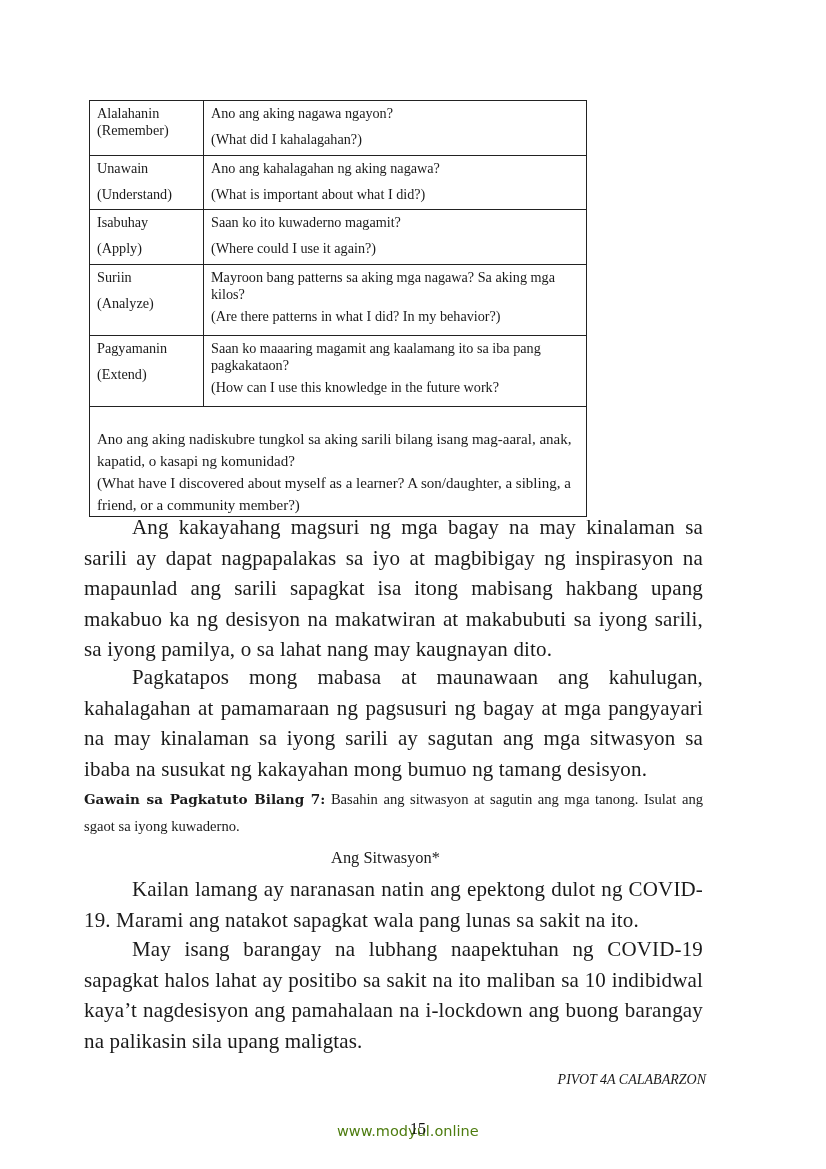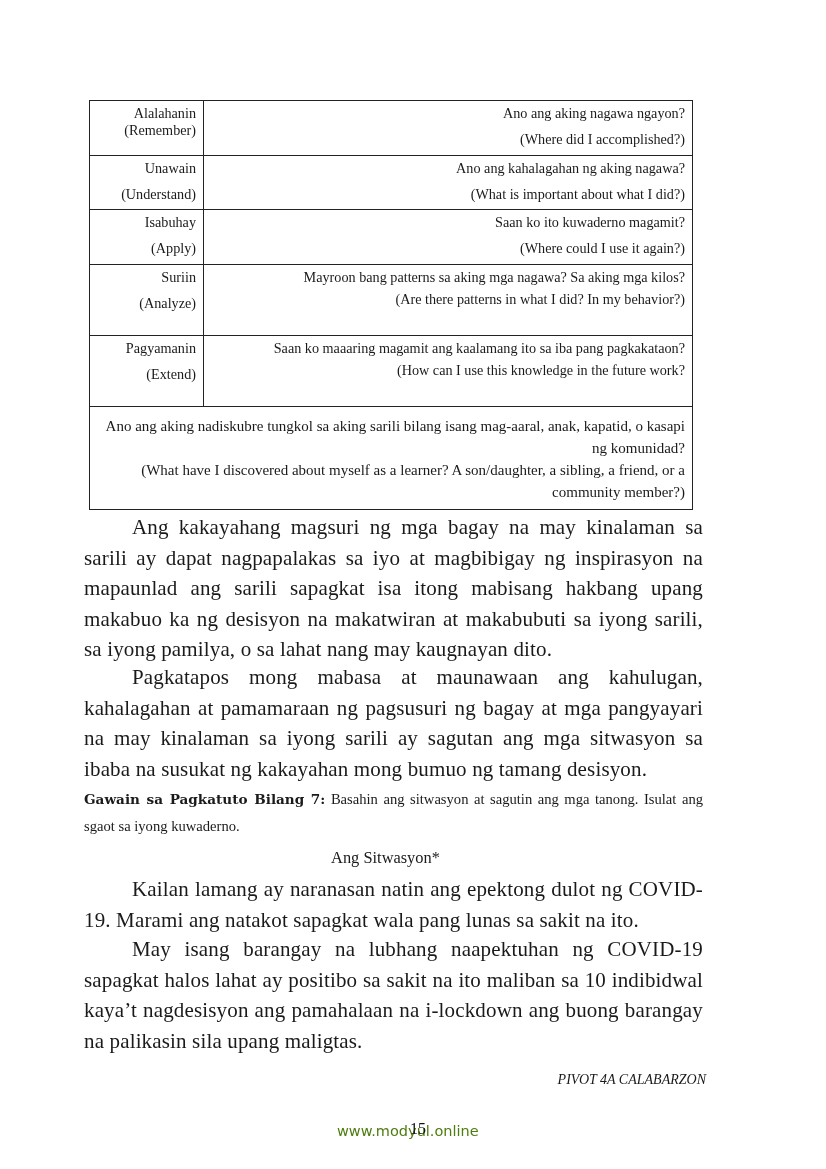--- a/index.html
+++ b/index.html
@@ -1,35 +1,34 @@
 <!DOCTYPE html>
 <html><head>
 <meta charset="utf-8">
 <style>
   * { box-sizing: border-box; margin: 0; padding: 0; }
   html, body { width: 826px; height: 1169px; background: #ffffff; }
   body { position: relative; font-family: "DejaVu Serif", "Liberation Serif", serif; color: #1a1a1a; overflow: hidden; }
 
   .rtable {
-    position: absolute; left: 89px; top: 100px; width: 604px;
+    position: absolute; left: 89px; top: 100px; width: 498px;
     border-collapse: collapse; font-size: 14.2px; line-height: 17px;
     font-family: "Liberation Serif", "DejaVu Serif", serif;
-    text-align: right;
   }
   .rtable td { border: 1.6px solid #222; vertical-align: top; padding: 4px 7px 0 7px; }
   .rtable td.lab { width: 114px; }
   .rtable p { margin: 0; }
   .rtable p.en { margin-top: 9px; }
   .rtable p.en.tight { margin-top: 5px; }
   .r1 td { height: 55px; }
   .r2 td { height: 54px; }
   .r3 td { height: 55px; }
   .r4 td { height: 71px; }
   .r5 td { height: 71px; }
-  .r6 td { height: 103px; padding-top: 8px; line-height: 22px; font-size: 15px; }
+  .r6 td { height: 103px; padding-top: 21px; line-height: 22px; font-size: 15px; }
 
   .body-text {
     position: absolute; left: 84px; width: 619px;
     font-family: "Liberation Serif", "DejaVu Serif", serif;
     font-size: 21px; line-height: 30.5px; text-align: justify;
     letter-spacing: 0.15px;
   }
   .body-text .indent { display: inline-block; width: 48px; }
   .p1 { top: 512px; }
   .p2 { top: 662px; }
@@ -63,21 +62,21 @@
 
 <table class="rtable">
   <tbody>
       <tr class="r1">
     <td class="lab">
       <p>Alalahanin</p>
       <p>(Remember)</p>
     </td>
     <td>
       <p>Ano ang aking nagawa ngayon?</p>
-      <p class="en">(Where did I accomplished?)</p>
+      <p class="en">(What did I kahalagahan?)</p>
     </td>
   </tr>
   <tr class="r2">
     <td class="lab">
       <p>Unawain</p>
       <p class="en">(Understand)</p>
     </td>
     <td>
       <p>Ano ang kahalagahan ng aking nagawa?</p>
       <p class="en">(What is important about what I did?)</p>

